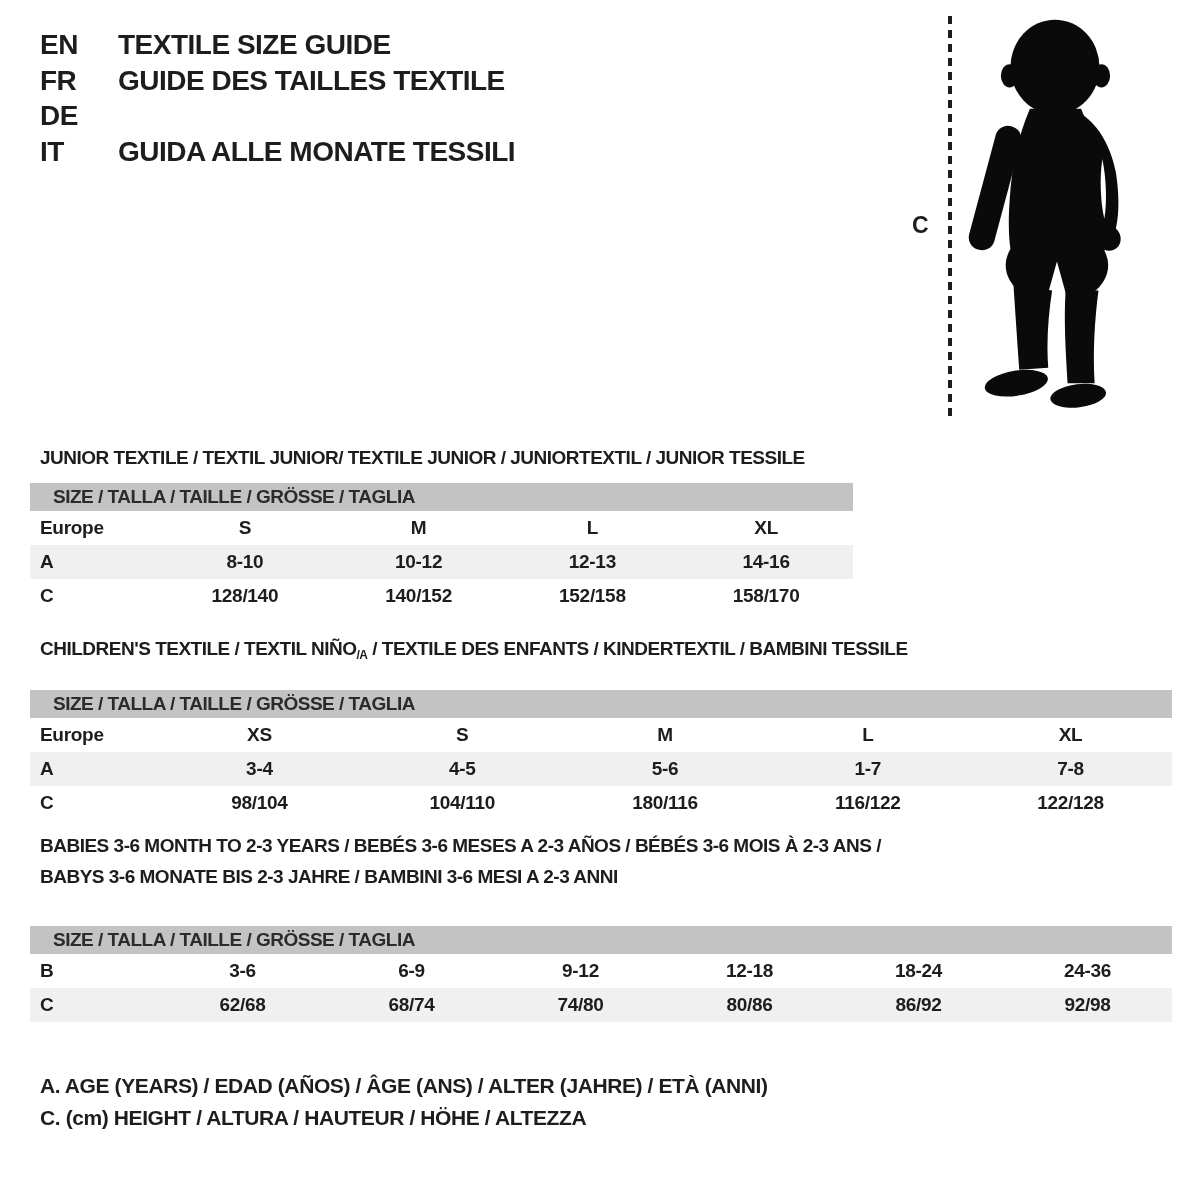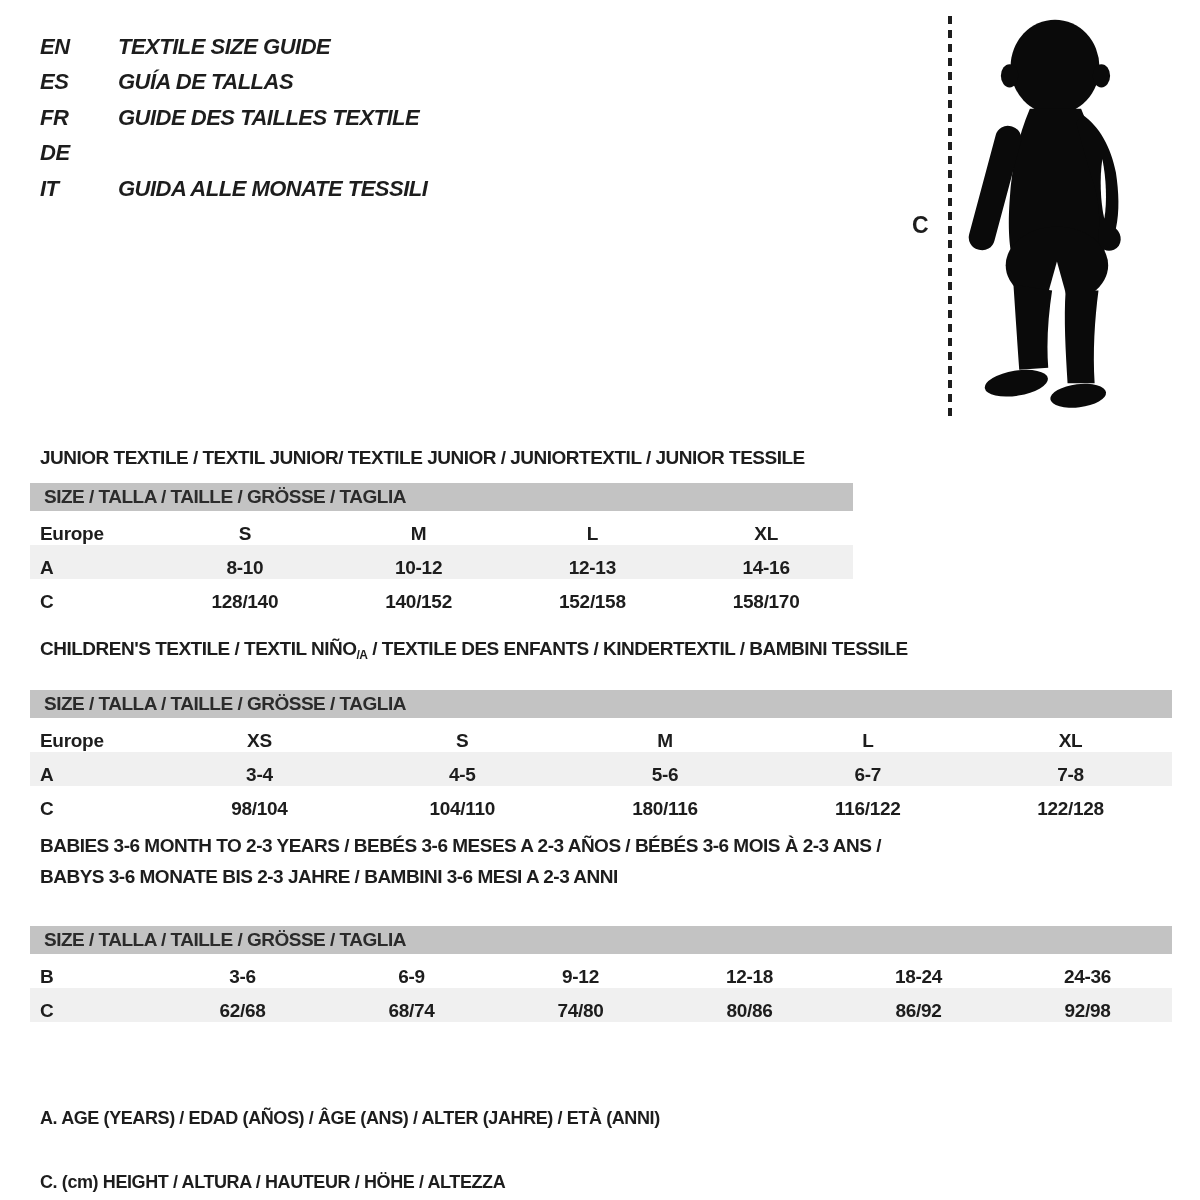--- a/index.html
+++ b/index.html
@@ -8,63 +8,59 @@
     background:#ffffff;
     font-family:"Liberation Sans","DejaVu Sans",sans-serif;
     font-weight:700;
     color:var(--text,#1d1d1d);
     -webkit-font-smoothing:antialiased;
   }
   .abs{position:absolute;}
 
   
   .langs{top:29px;left:40px;}
-  .lang-row{display:flex;height:35.5px;align-items:center;font-size:22px;letter-spacing:-0.5px;font-style:italic;}
+  .lang-row{display:flex;height:35.5px;font-size:28px;letter-spacing:-0.5px;}
   .lang-code{width:78px;}
 
   
   .measure-line{
     left:948px;top:16px;width:4px;height:400px;
     background:repeating-linear-gradient(to bottom, var(--text,#161616) 0 8px, transparent 8px 14px);
   }
   .measure-label{left:912px;top:212px;font-size:23px;}
   .toddler{left:958px;top:12px;width:194px;height:406px;color:var(--silhouette,#0a0a0a);}
 
   
   .sec-title{left:40px;font-size:19px;letter-spacing:-0.5px;white-space:nowrap;}
   .sub{font-size:12px;vertical-align:-4px;}
 
   
   .tbl{left:30px;}
   .tbl-head{
     height:28px;line-height:28px;background:var(--table-header-bg,#c3c3c3);
-    padding-left:14px;font-size:19px;letter-spacing:-0.5px;color:#2b2b2b;
+    padding-left:23px;font-size:19px;letter-spacing:-0.5px;color:#2b2b2b;
   }
-  .row{display:flex;height:34px;align-items:flex-end;font-size:19px;letter-spacing:-0.3px;}
+  .row{display:flex;height:34px;align-items:center;font-size:19px;letter-spacing:-0.3px;}
   .row.alt{background:var(--row-alt-bg,#f0f0f0);}
   .c0{width:128px;padding-left:10px;box-sizing:border-box;}
   .cv{flex:1;text-align:center;}
   .w-junior{width:823px;}
   .w-wide{width:1142px;}
 
   
   .footnotes{left:40px;top:1070px;}
-  .footnote{height:32px;line-height:32px;font-size:18px;letter-spacing:-0.4px;white-space:nowrap;margin-top:32px;}
+  .footnote{height:32px;line-height:32px;font-size:21px;letter-spacing:-0.4px;white-space:nowrap;}
 </style>
 </head>
 <body>
 
 <div class="abs langs">
   <div class="lang-row">
     <span class="lang-code">EN</span>
     <span class="lang-label">TEXTILE SIZE GUIDE</span>
-  </div>
-  <div class="lang-row">
-    <span class="lang-code">ES</span>
-    <span class="lang-label">GUÍA DE TALLAS</span>
   </div>
   <div class="lang-row">
     <span class="lang-code">FR</span>
     <span class="lang-label">GUIDE DES TAILLES TEXTILE</span>
   </div>
   <div class="lang-row">
     <span class="lang-code">DE</span>
   </div>
   <div class="lang-row">
     <span class="lang-code">IT</span>
@@ -131,21 +127,21 @@
     <span class="cv">S</span>
     <span class="cv">M</span>
     <span class="cv">L</span>
     <span class="cv">XL</span>
   </div>
   <div class="row alt">
     <span class="c0">A</span>
     <span class="cv">3-4</span>
     <span class="cv">4-5</span>
     <span class="cv">5-6</span>
-    <span class="cv">6-7</span>
+    <span class="cv">1-7</span>
     <span class="cv">7-8</span>
   </div>
   <div class="row">
     <span class="c0">C</span>
     <span class="cv">98/104</span>
     <span class="cv">104/110</span>
     <span class="cv">180/116</span>
     <span class="cv">116/122</span>
     <span class="cv">122/128</span>
   </div>

